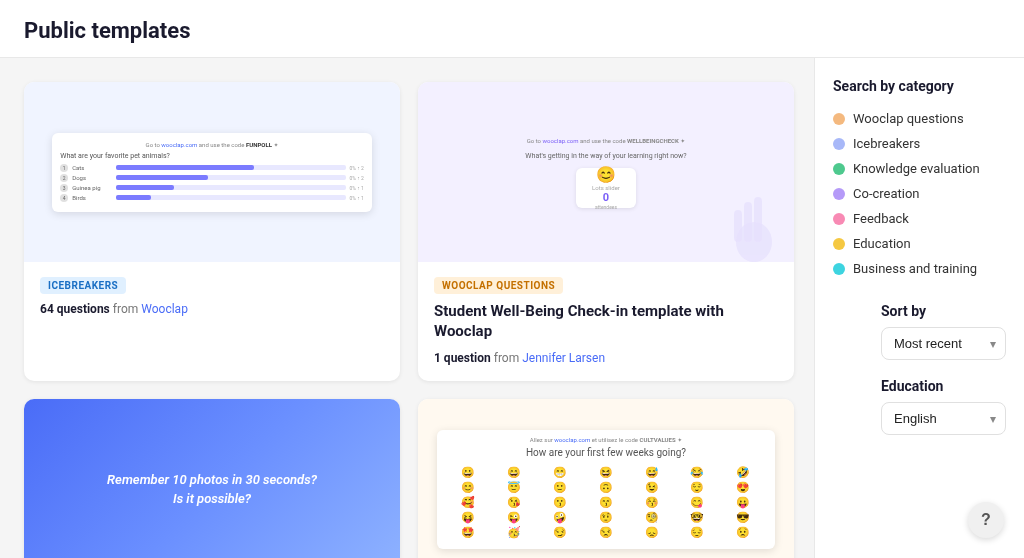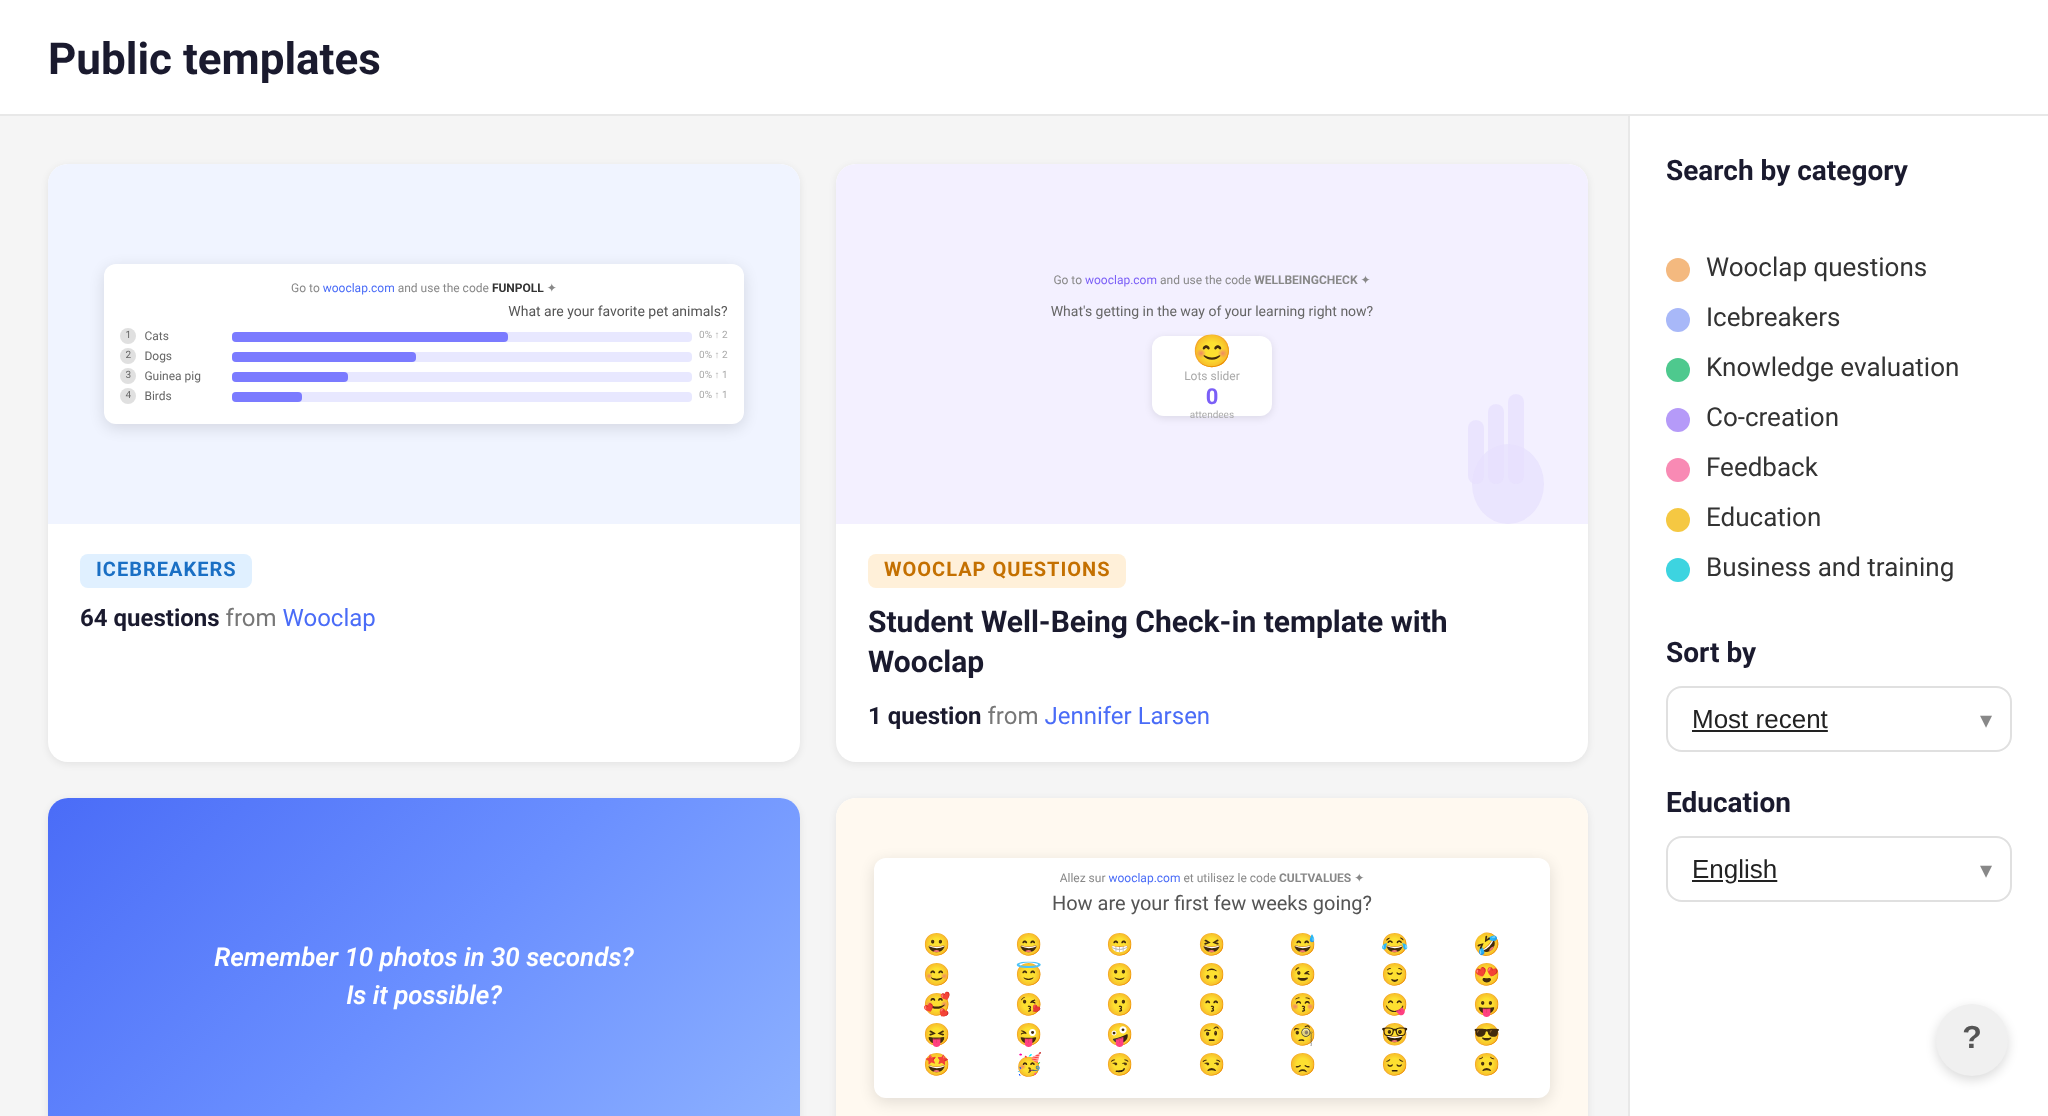--- a/index.html
+++ b/index.html
@@ -91,21 +91,21 @@
       color: #888;
       text-align: center;
       margin-bottom: 4px;
     }
     .mock-code {
       font-weight: bold;
       color: #333;
     }
     .mock-question {
       font-size: 7px;
-      text-align: right;
+      text-align: left;
       color: #555;
       margin-bottom: 4px;
     }
     .mock-row {
       display: flex;
       align-items: center;
       gap: 4px;
       margin-bottom: 2px;
       font-size: 6px;
       color: #666;
@@ -232,21 +232,21 @@
       width: 210px;
       background: #fff;
       border-left: 1px solid #e8e8e8;
       padding: 20px 18px;
       flex-shrink: 0;
     }
     .sidebar-section-title {
       font-size: 14px;
       font-weight: 700;
       color: #1a1a2e;
-      margin-bottom: 28px;
+      margin-bottom: 12px;
     }
     .category-list {
       list-style: none;
       margin-bottom: 22px;
     }
     .category-item {
       display: flex;
       align-items: center;
       gap: 8px;
       padding: 5px 0;
@@ -255,41 +255,41 @@
       color: #333;
     }
     .category-dot {
       width: 12px;
       height: 12px;
       border-radius: 50%;
       flex-shrink: 0;
     }
     .sort-section, .language-section {
       margin-bottom: 18px;
+      margin-left: 48px;
     }
     .sort-label, .language-label {
       font-size: 14px;
       font-weight: 700;
       color: #1a1a2e;
       margin-bottom: 8px;
     }
     .select-wrapper {
       position: relative;
     }
     .select-control {
       width: 100%;
       padding: 8px 32px 8px 12px;
       border: 1.5px solid #e0e0e0;
       border-radius: 8px;
       font-size: 13px;
       color: #222;
       background: #fff;
       appearance: none;
       cursor: pointer;
-      text-decoration: underline;
     }
     .select-arrow {
       position: absolute;
       right: 10px;
       top: 50%;
       transform: translateY(-50%);
       pointer-events: none;
       color: #888;
       font-size: 12px;
     }

